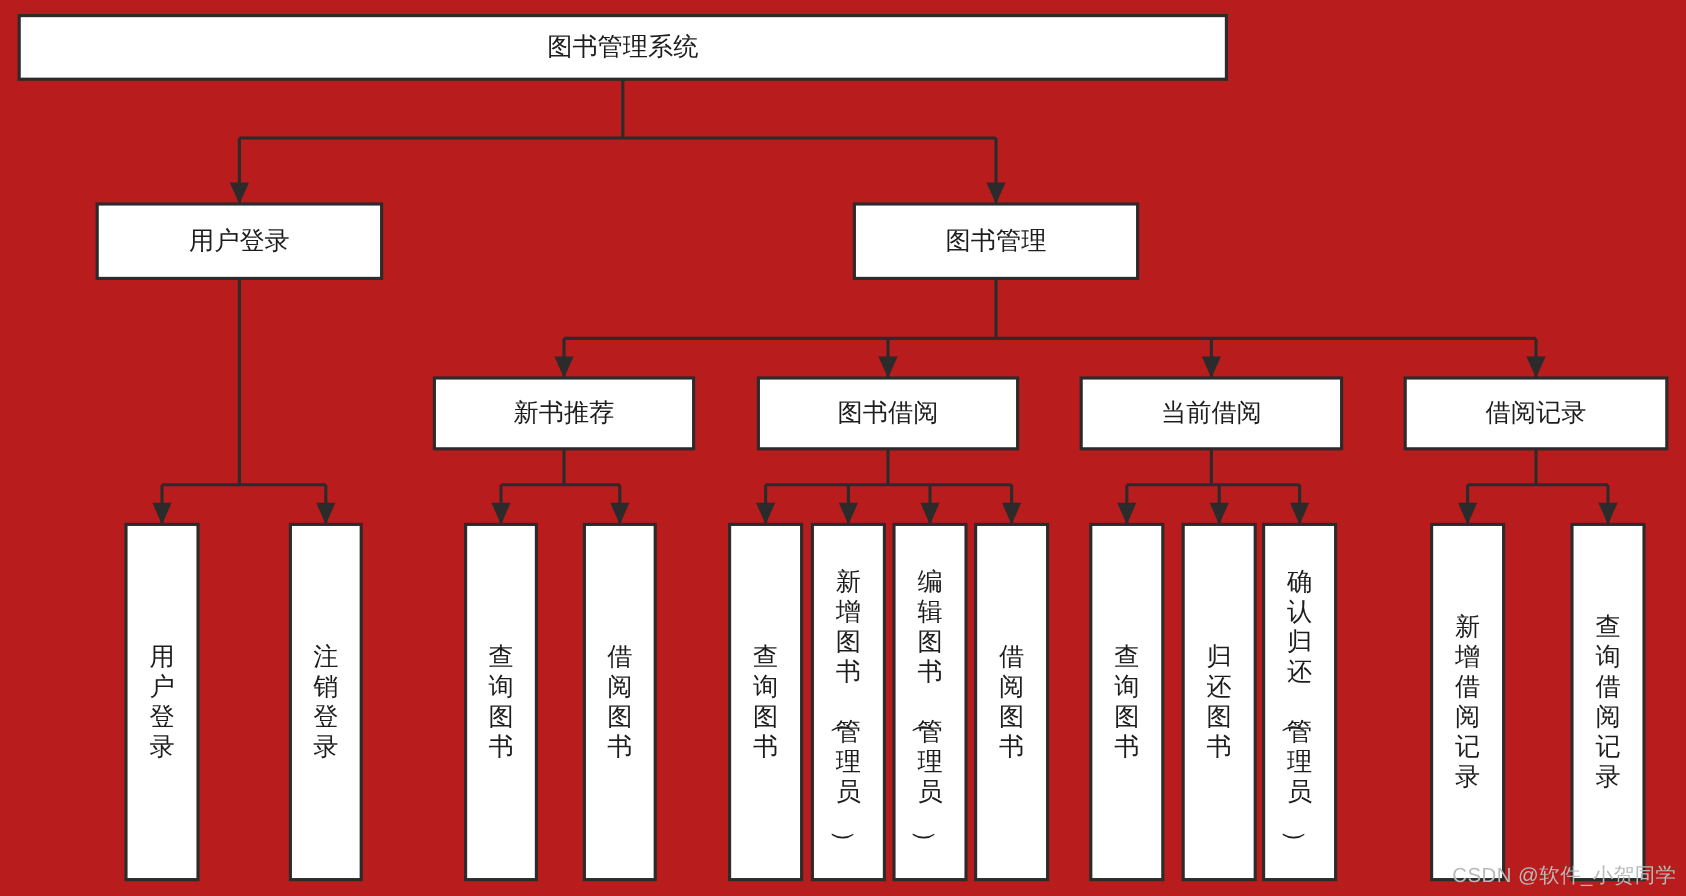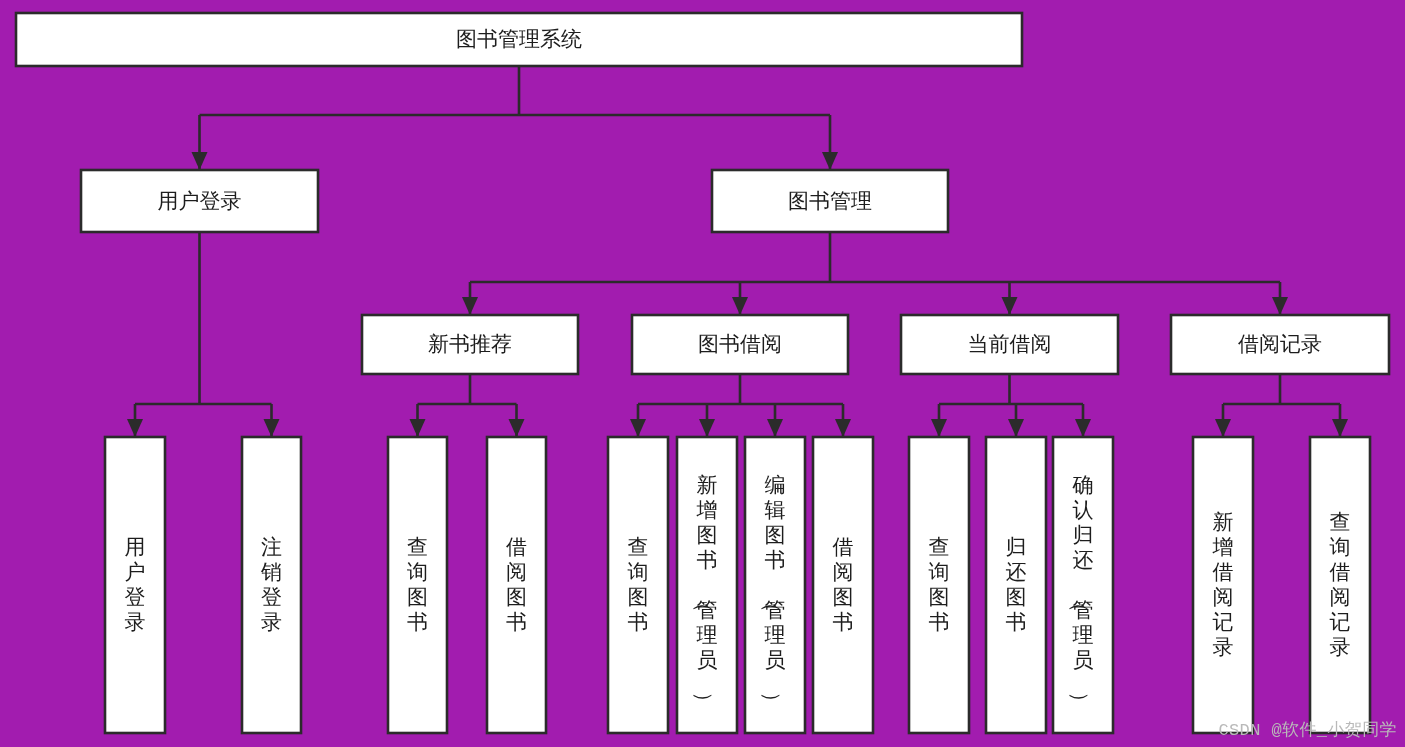--- a/index.html
+++ b/index.html
@@ -8,21 +8,21 @@
     padding: 0;
     background: #ffffff;
   }
   body {
     font-family: "Liberation Sans", "DejaVu Sans", sans-serif;
   }
   #diagram-root {
     position: relative;
     width: 1405px;
     height: 747px;
-    background: #a21caf;
+    background: #b91c1c;
     overflow: hidden;
   }
   svg.diagram-canvas {
     position: absolute;
     top: 0;
     left: 0;
     width: 1405px;
     height: 747px;
     display: block;
   }
@@ -51,21 +51,21 @@
   .node-label-vertical {
     fill: #1d1d1d;
     font-family: "Liberation Sans", "DejaVu Sans", sans-serif;
     font-size: 21px;
     text-anchor: middle;
   }
   .watermark-text {
     position: absolute;
     right: 8px;
     bottom: 6px;
-    font-family: Liberation Mono, monospace;
+    font-family: Liberation Sans, sans-serif;
     font-size: 17px;
     color: #b9b9b9;
     white-space: nowrap;
     user-select: none;
     letter-spacing: 0.4px;
     margin-left: 33px;
   }
 </style>
 </head>
 <body>

